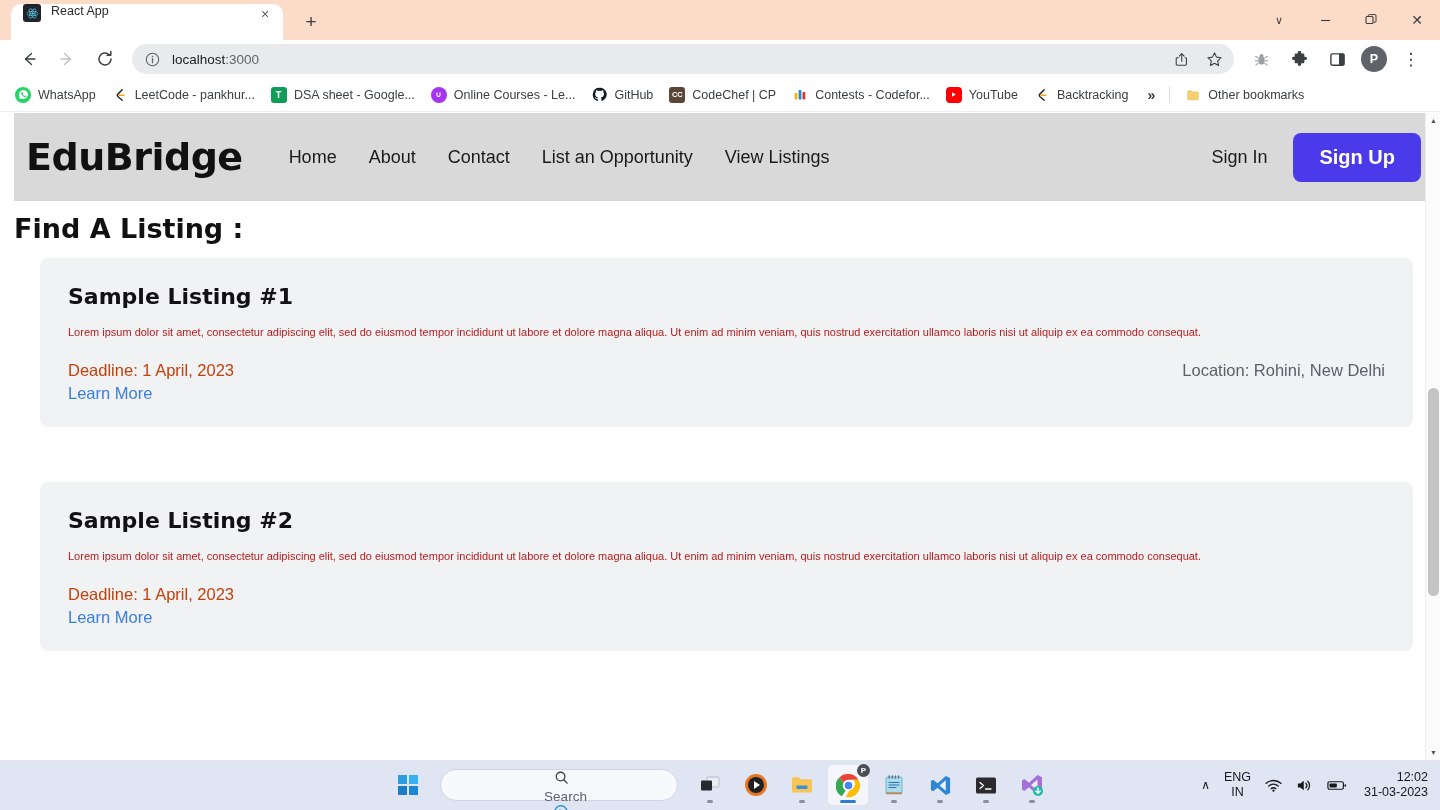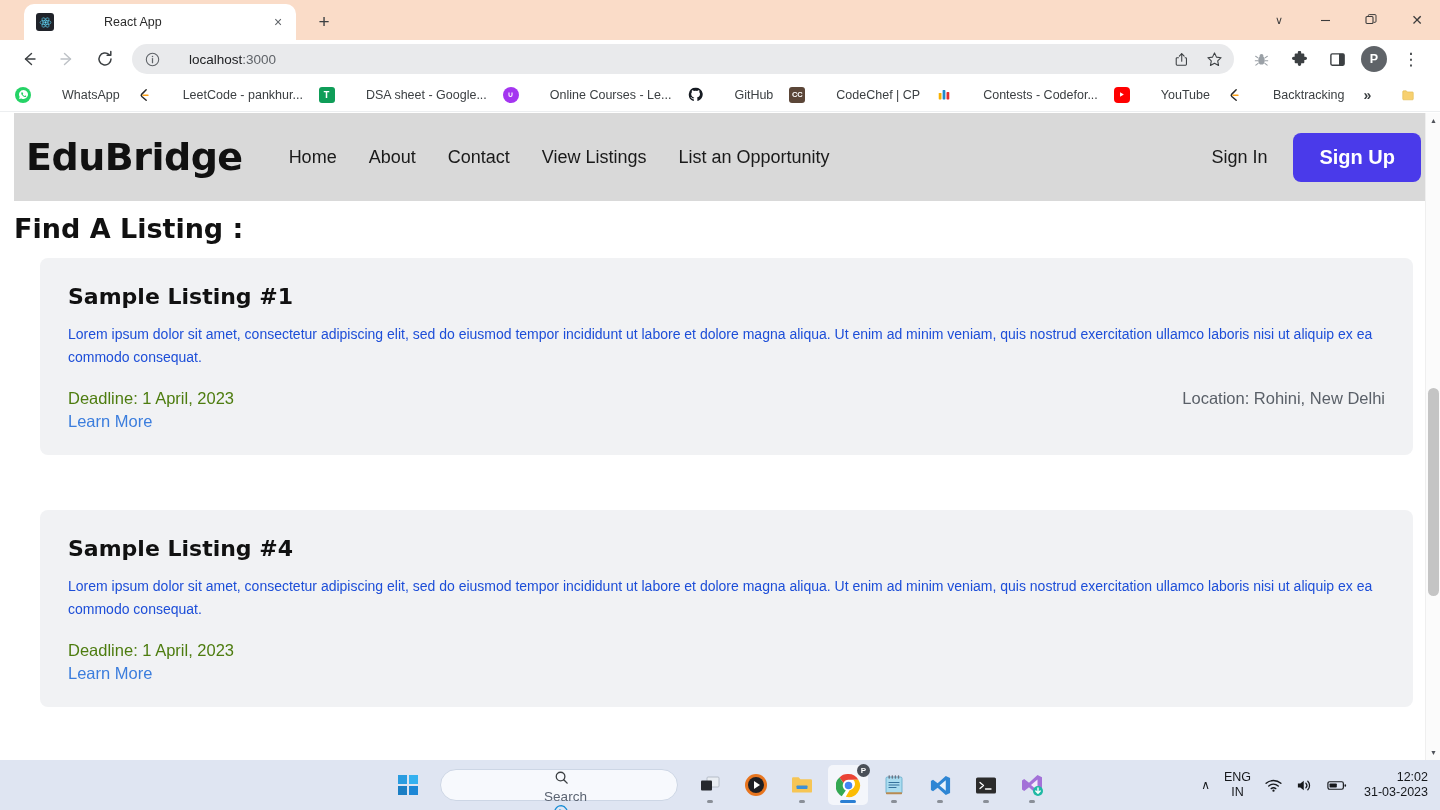--- a/index.html
+++ b/index.html
@@ -12,27 +12,26 @@
   #screen { position: relative; width: 1440px; height: 810px; overflow: hidden; }
 
   
   .tabstrip {
     position: absolute; top: 0; left: 0; width: 1440px; height: 40px;
     background: #fadcc8;
     display: flex; align-items: flex-end;
   }
   .tab {
     position: relative;
-    margin-left: 24px;
+    margin-left: 11px;
     width: 272px; height: 36px;
     background: #ffffff;
     border-radius: 10px 10px 0 0;
-    display: flex; align-items: center;
+    display: flex; 
     padding: 0 8px 0 12px;
-    gap: 40px;
   }
   .tab-favicon {
     width: 18px; height: 18px; flex: 0 0 18px;
     border-radius: 3px;
     background: #20232a;
     display: flex; align-items: center; justify-content: center;
   }
   .tab-title {
     flex: 1;
     font-size: 12.5px; color: #2b2b2b;
@@ -83,21 +82,21 @@
     display: flex; align-items: center;
     padding: 0 4px 0 10px;
     position: relative;
   }
   .omni-info {
     width: 20px; height: 20px; flex: 0 0 20px;
     display: flex; align-items: center; justify-content: center;
     color: #5f6368;
   }
   .omni-url {
-    flex: 1; margin-left: 27px;
+    flex: 1; margin-left: 10px;
     font-size: 13.5px; color: #202124;
     white-space: nowrap; overflow: hidden;
   }
   .omni-url .dim { color: #5f6368; }
   .omni-actions { display: flex; align-items: center; }
   .omni-actions .tbtn { width: 26px; height: 26px; margin: 0 3px; }
   .avatar {
     width: 26px; height: 26px; border-radius: 50%;
     background: #5f6368; color: #fff;
     font-size: 12.5px; font-weight: 600;
@@ -113,21 +112,20 @@
     padding: 0 8px;
     font-size: 12.5px; color: #3c4043;
     border-bottom: 1px solid #eceef0;
     overflow: hidden;
   }
   .bm {
     display: flex; align-items: center;
     padding: 3px 7px; margin-right: 2px;
     border-radius: 4px;
     white-space: nowrap;
-    gap: 24px;
   }
   .bm-ico {
     width: 16px; height: 16px; flex: 0 0 16px;
     border-radius: 3px;
     margin-right: 7px;
     display: flex; align-items: center; justify-content: center;
     font-size: 9px; color: #fff; font-weight: 700;
     overflow: hidden;
   }
   .bm-label { max-width: 130px; overflow: hidden; text-overflow: ellipsis; }
@@ -188,28 +186,28 @@
     border-radius: 8px;
     padding: 26px 28px 24px 28px;
     margin-bottom: 55px;
   }
   .card-title {
     font-size: 22px; font-weight: 700; color: #111;
     margin-bottom: 14px;
     font-family: "DejaVu Sans", sans-serif;
   }
   .card-desc {
-    font-size: 14px; color: #1d4ed8; line-height: 1.65;
+    font-size: 11px; color: #b91c1c; line-height: 1.65;
     margin-bottom: 20px;
   }
   .card-meta {
     display: flex; align-items: flex-start; justify-content: space-between;
   }
   .meta-left { display: flex; flex-direction: column; }
-  .deadline { font-size: 16.5px; color: #4d7c0f; }
+  .deadline { font-size: 16.5px; color: #c2410c; }
   .learn-more { font-size: 16.5px; color: #3b7ddd; margin-top: 4px; }
   .location { font-size: 16.5px; color: #5a6068; }
 
   
   .scrollbar {
     position: absolute; top: 113px; right: 0;
     width: 15px; height: 647px;
     background: #fbfbfb;
     border-left: 1px solid #efefef;
   }
@@ -476,22 +474,22 @@
 
   <div class="viewport">
     <div class="page">
 
       <div class="navbar">
         <div class="brand">EduBridge</div>
         <div class="navlinks">
           <a class="navlink">Home</a>
           <a class="navlink">About</a>
           <a class="navlink">Contact</a>
+          <a class="navlink">List an Opportunity</a>
           <a class="navlink">View Listings</a>
-          <a class="navlink">List an Opportunity</a>
         </div>
         <div class="nav-right">
           <a class="signin">Sign In</a>
           <button class="signup">Sign Up</button>
         </div>
       </div>
 
       <h1 class="page-title">Find A Listing :</h1>
 
       <div class="cards">
@@ -502,21 +500,21 @@
           <div class="card-meta">
             <div class="meta-left">
               <span class="deadline">Deadline: 1 April, 2023</span>
               <a class="learn-more">Learn More</a>
             </div>
             <span class="location">Location: Rohini, New Delhi</span>
           </div>
         </div>
 
         <div class="card">
-          <div class="card-title">Sample Listing #4</div>
+          <div class="card-title">Sample Listing #2</div>
           <div class="card-desc">Lorem ipsum dolor sit amet, consectetur adipiscing elit, sed do eiusmod tempor incididunt ut labore et dolore magna aliqua. Ut enim ad minim veniam, quis nostrud exercitation ullamco laboris nisi ut aliquip ex ea commodo consequat.</div>
           <div class="card-meta">
             <div class="meta-left">
               <span class="deadline">Deadline: 1 April, 2023</span>
               <a class="learn-more">Learn More</a>
             </div>
           </div>
         </div>
 
       </div>

